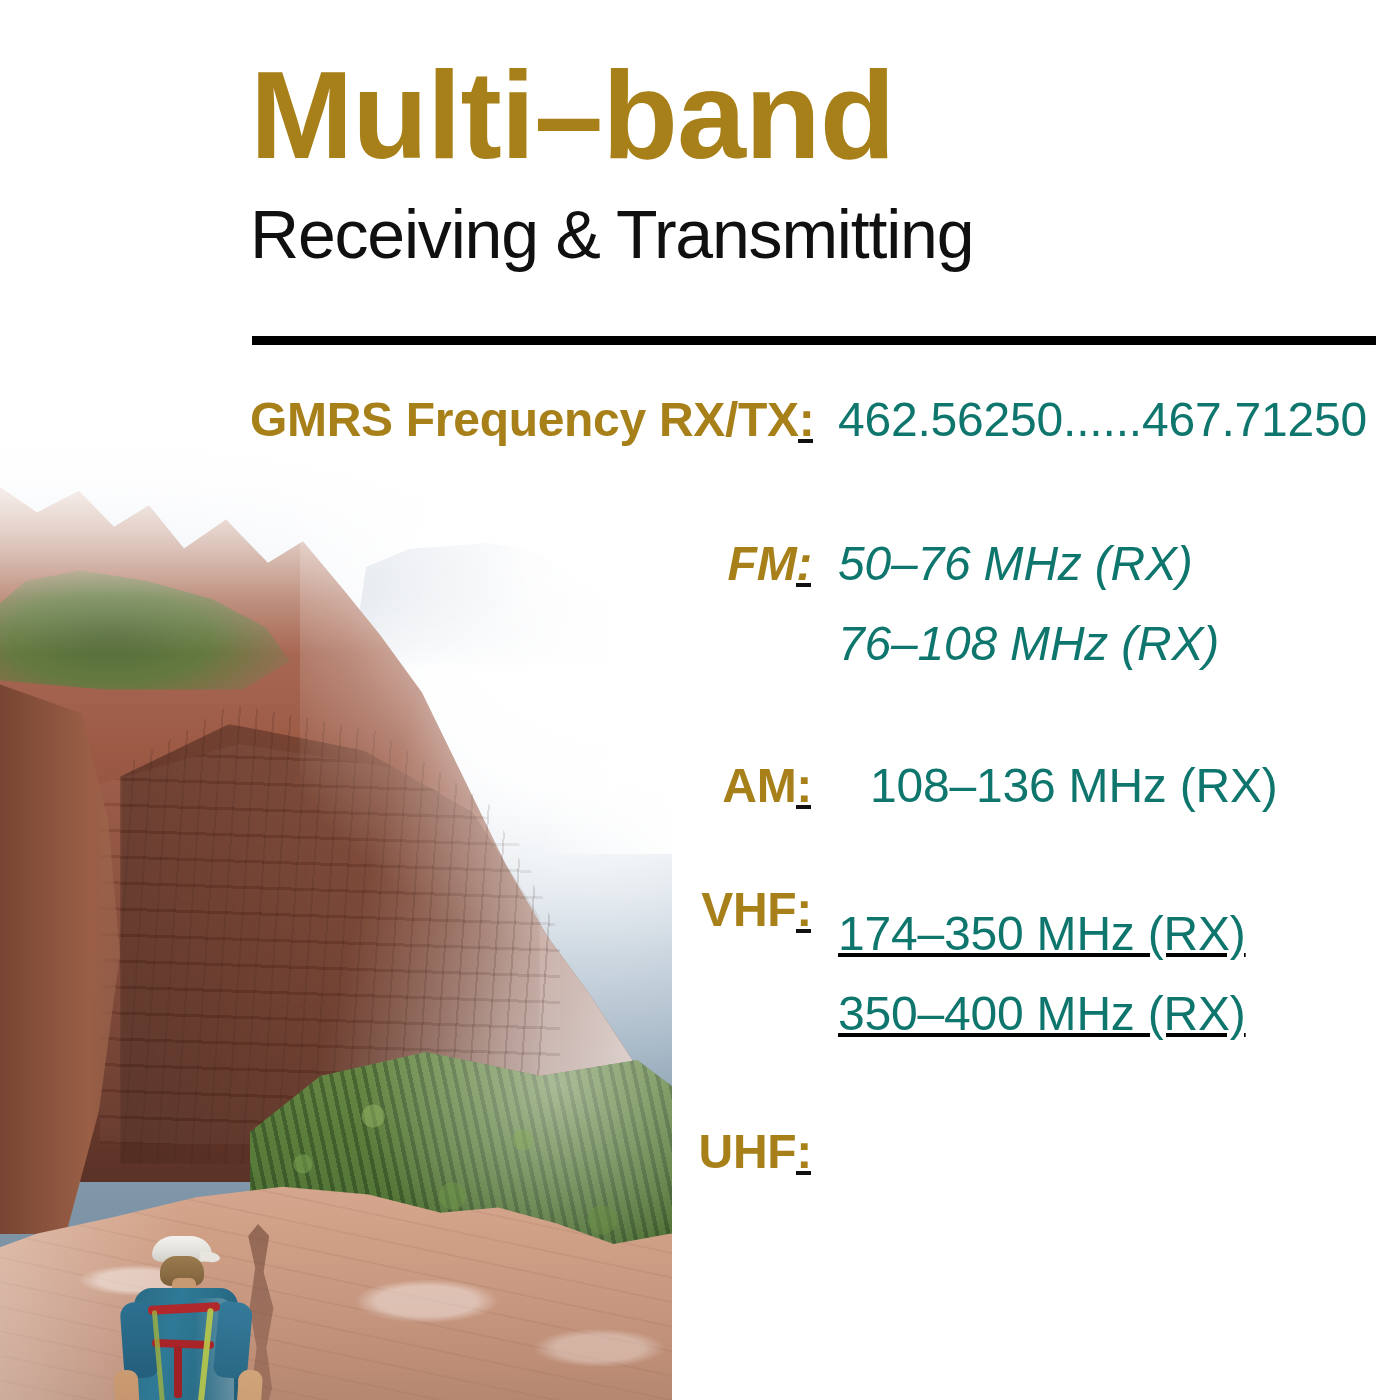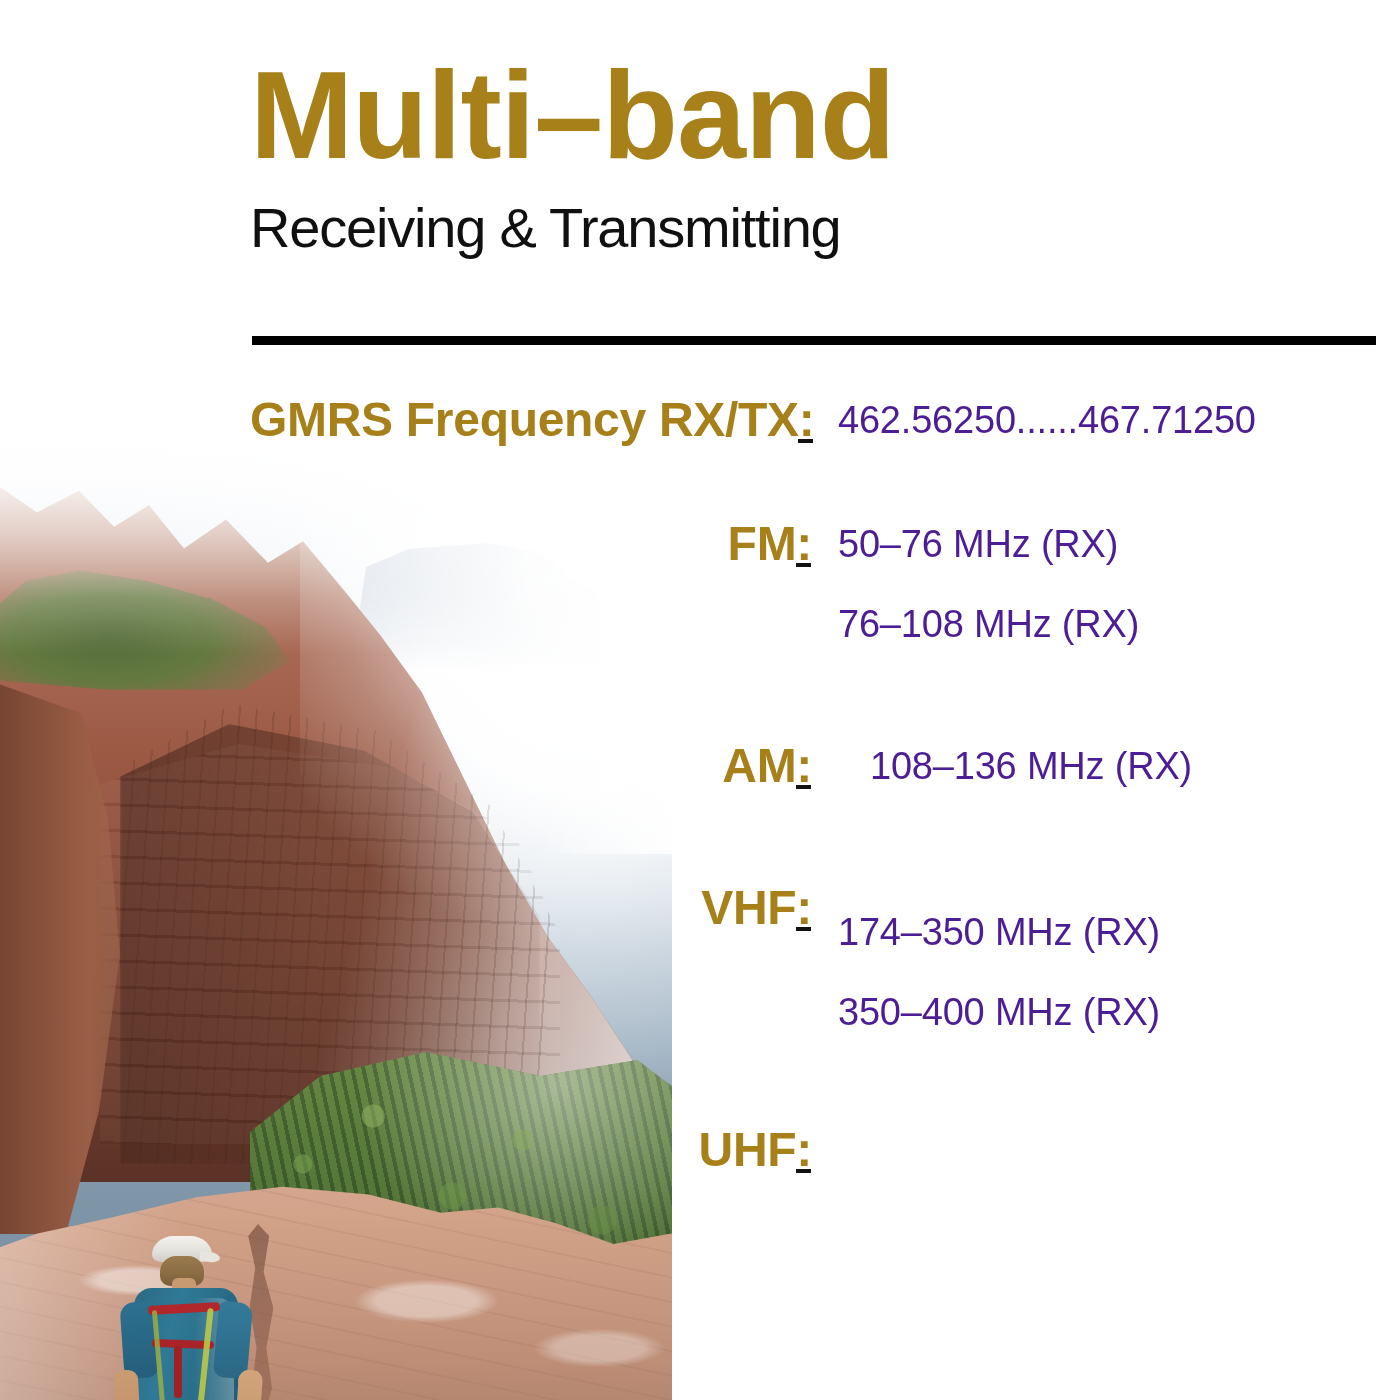--- a/index.html
+++ b/index.html
@@ -40,21 +40,21 @@
     font-weight: bold;
     letter-spacing: -1px;
     color: #a8801a;
     white-space: nowrap;
   }
   #subtitle {
     position: absolute;
     left: 250px;
     top: 200px;
     width: 1130px;
-    font-size: 56px;
+    font-size: 68px;
     line-height: 1.0;
     font-weight: normal;
     letter-spacing: -1.2px;
     color: #101010;
     white-space: nowrap;
   }
   #divider {
     position: absolute;
     left: 252px;
     top: 336px;
@@ -338,31 +338,31 @@
     right: 1px;
     bottom: 5px;
     width: 15px;
     height: 4px;
     background: #111111;
   }
   .spec-values {
     flex: 1 1 auto;
   }
   .spec-value {
-    font-size: 38px;
+    font-size: 48px;
     line-height: 56px;
-    color: #4c1d95;
+    color: #0f766e;
     letter-spacing: -0.2px;
     white-space: nowrap;
   }
   
   #row-gmrs { margin-top: 0; }
-  #row-fm   { margin-top: 68px; }
+  #row-fm   { margin-top: 88px; font-style: italic; }
   #row-am   { margin-top: 86px; gap: 32px; }
-  #row-vhf  { margin-top: 86px; }
+  #row-vhf  { margin-top: 68px; text-decoration: underline; }
   #row-uhf  { margin-top: 82px; }
   .value-gap { height: 24px; }
 </style>
 </head>
 <body>
 
 <div id="page">
 
   <div id="photo">
     <div class="ph-layer" id="ph-sky"></div>

